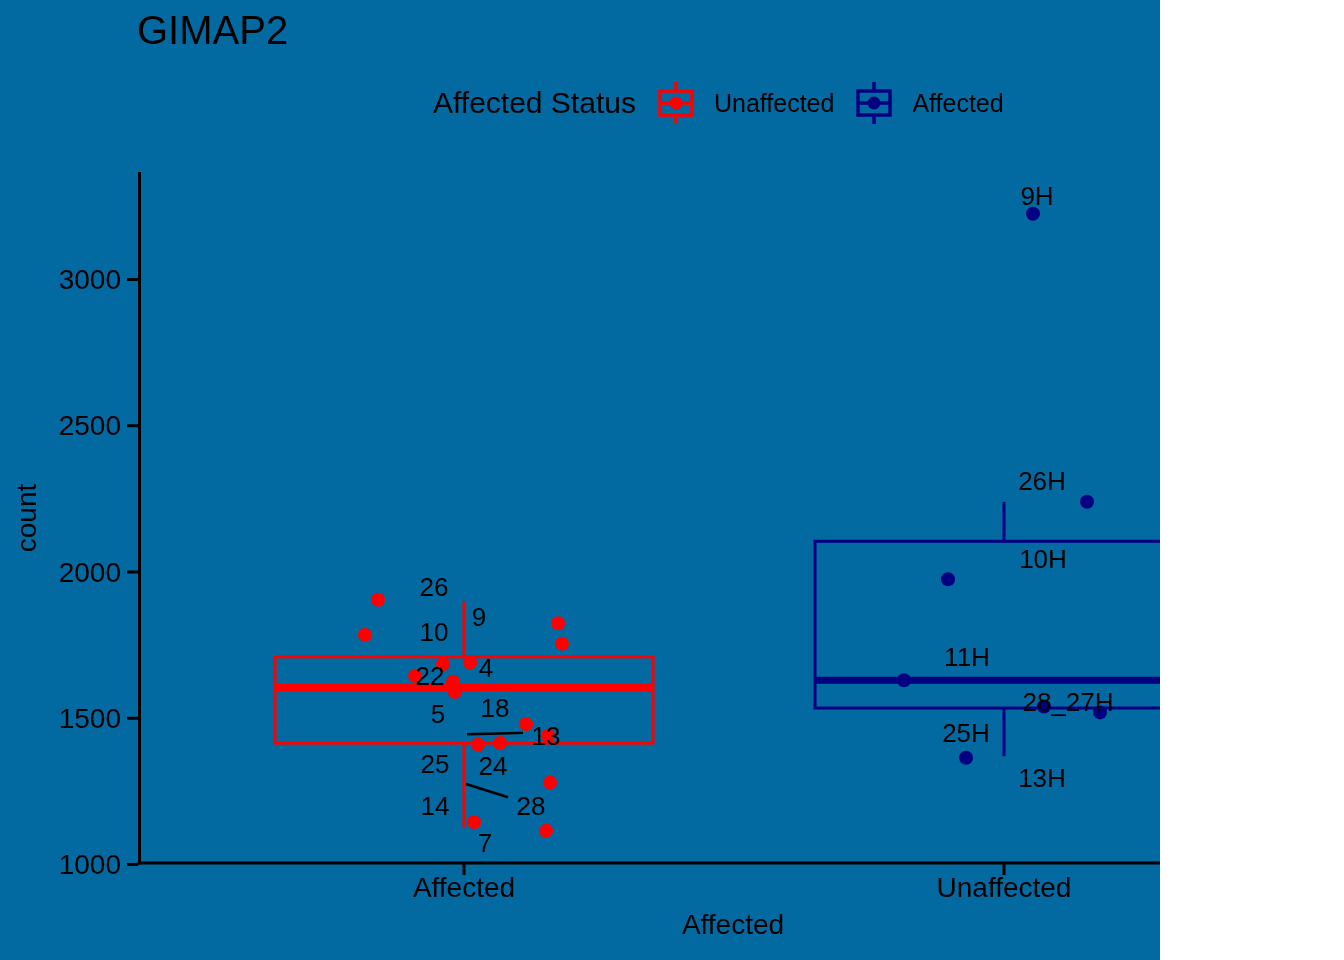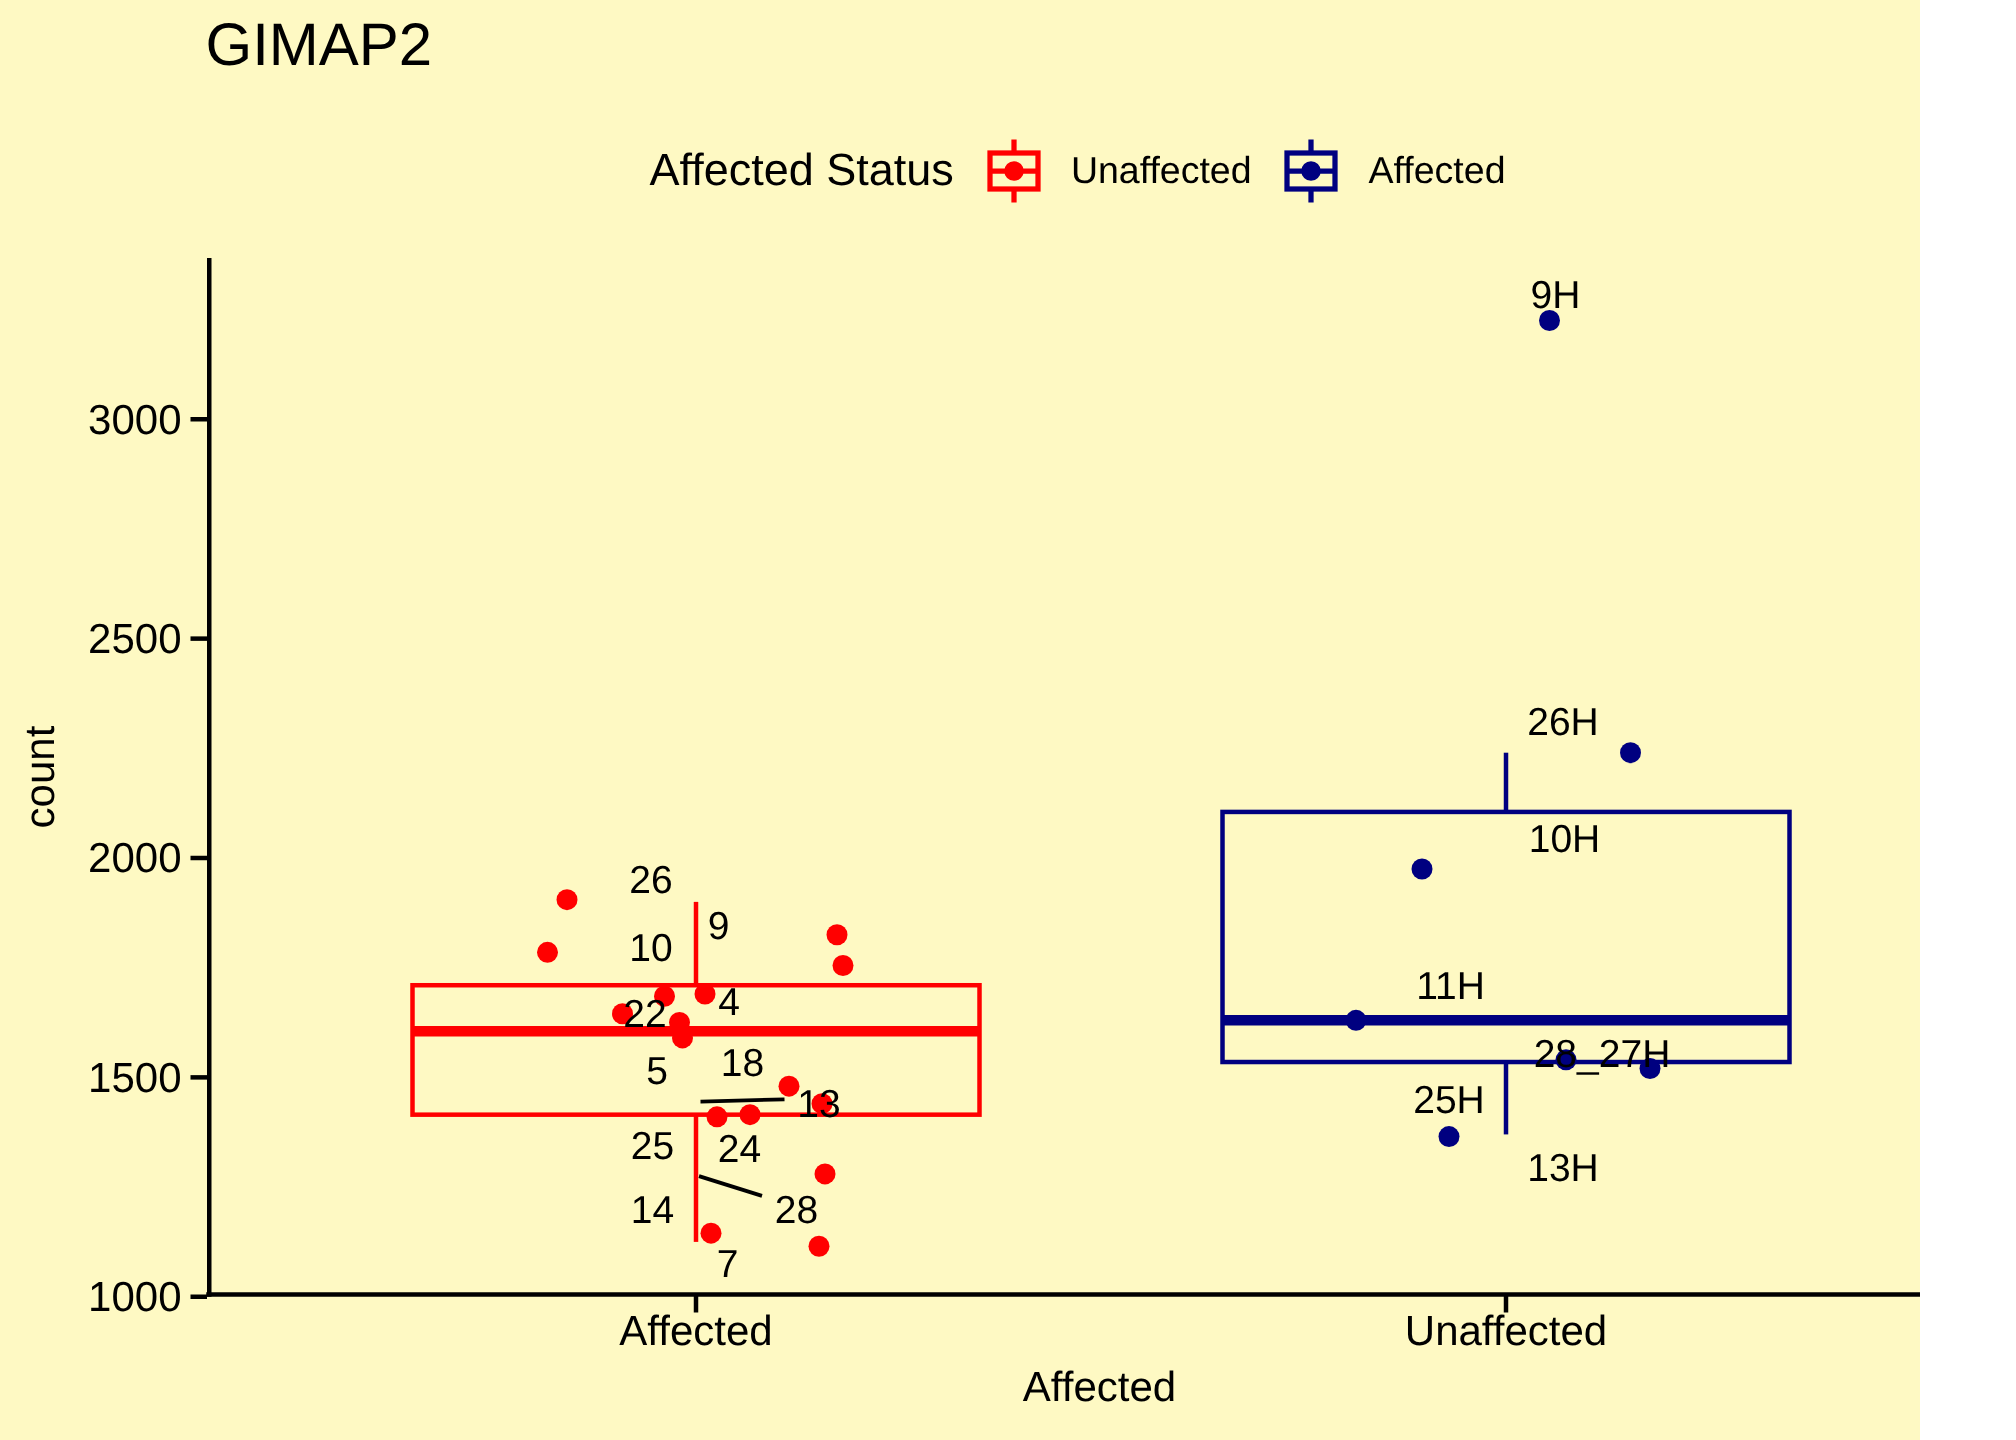--- a/index.html
+++ b/index.html
@@ -1,28 +1,28 @@
 <!DOCTYPE html>
 <html><head>
 <meta charset="utf-8">
 <style>
   html,body{margin:0;padding:0;background:#ffffff;}
   .canvas{
     position:relative;
-    width:1280px;height:960px;
-    background:#fef9c3;
+    width:1160px;height:960px;
+    background:#0369a1;
     font-family:"Liberation Sans", sans-serif;
     overflow:hidden;
   }
   .title{
     position:absolute;left:137px;top:8px;
     font-size:40px;color:#000;
   }
   .legend{
-    position:absolute;left:433px;top:91px;height:46px;
+    position:absolute;left:433px;top:80px;height:46px;
     display:flex;align-items:center;gap:22px;
   }
   .legend-title{font-size:30px;color:#000;}
   .legend-item{display:flex;align-items:center;gap:20px;}
   .legend-label{font-size:25px;color:#000;}
   .ylab{
     position:absolute;left:27px;top:518px;
     transform:translate(-50%,-50%) rotate(-90deg);
     font-size:28px;color:#000;white-space:nowrap;
   }

